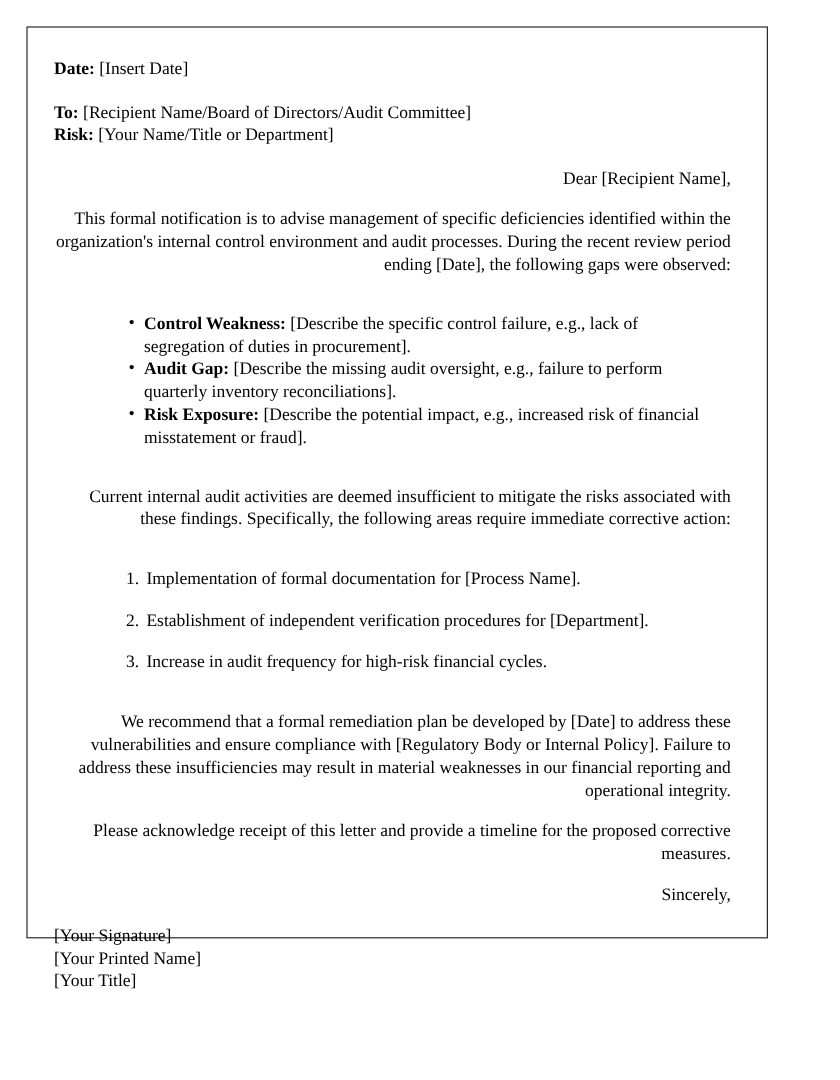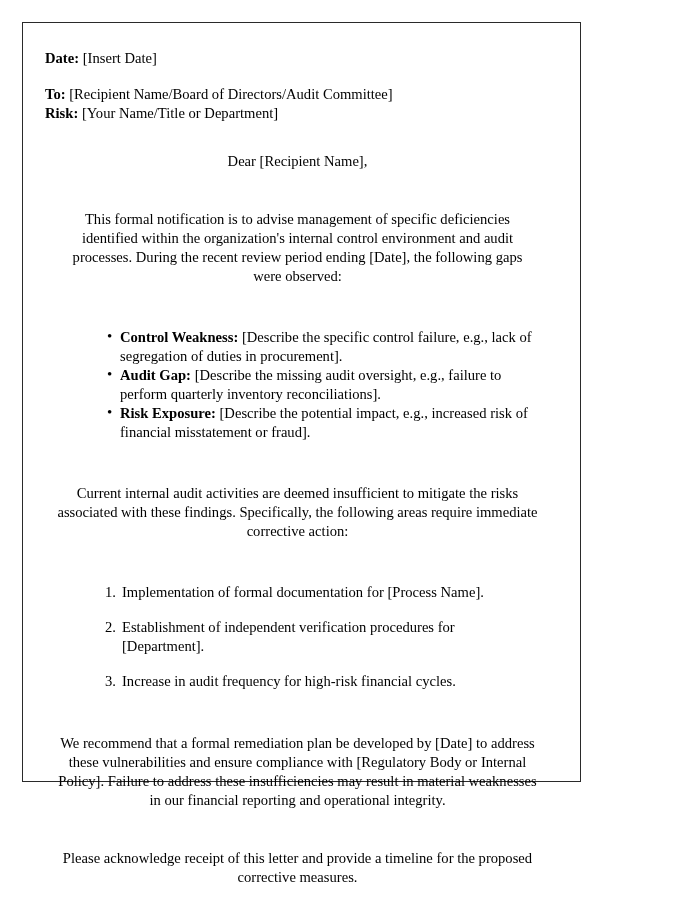--- a/index.html
+++ b/index.html
@@ -12,21 +12,21 @@
     height: 900px;
     overflow: hidden;
     font-family: "Liberation Serif", "DejaVu Serif", serif;
     color: #000000;
   }
 
   #letter-frame {
     position: absolute;
     left: 22px;
     top: 22px;
-    width: 559px;
+    width: 618px;
     height: 760px;
     border: 1.4px solid #2a2a2a;
     box-sizing: border-box;
     background: #ffffff;
   }
 
   #letter-body {
     padding: 26px 30px 20px 22px;
     font-size: 14.6px;
     line-height: 1.30;
@@ -39,22 +39,22 @@
   }
   .meta-label {
     font-weight: bold;
   }
 
   .gap-lg { height: 17px; }
   .gap-md { height: 15px; }
 
   
   .para {
-    margin: 12px;
-    text-align: center;
+    margin: 0;
+    text-align: right;
   }
 
   
   ul.bullets {
     margin: 15px;
     padding: 0 0 0 47px;
     list-style: none;
   }
   ul.bullets > li {
     position: relative;

